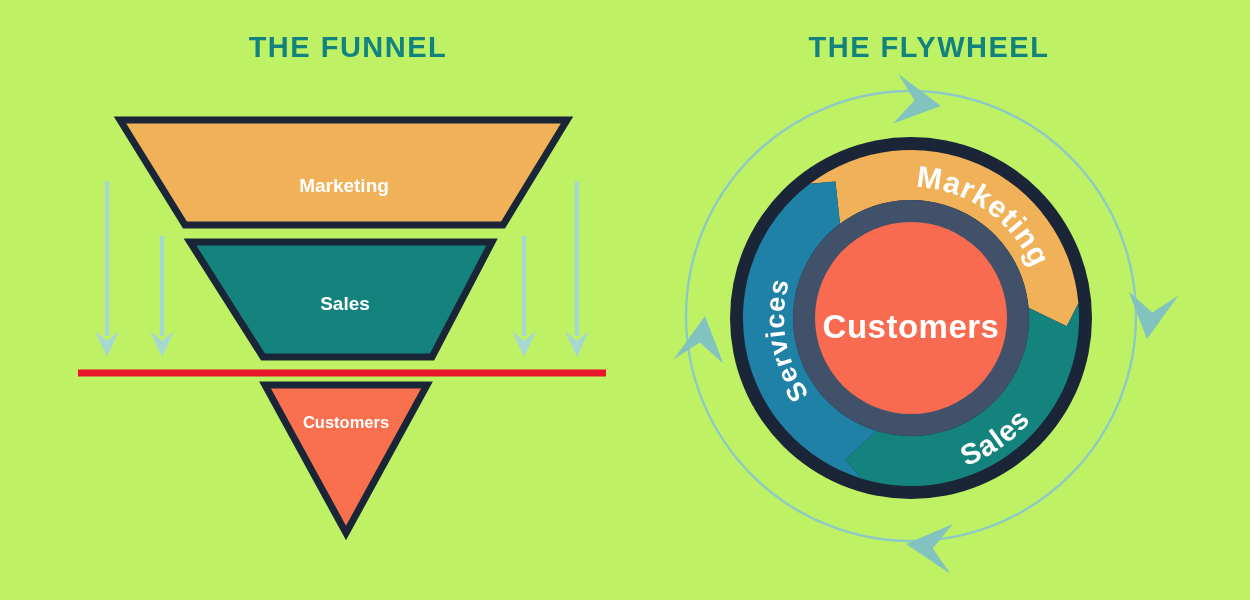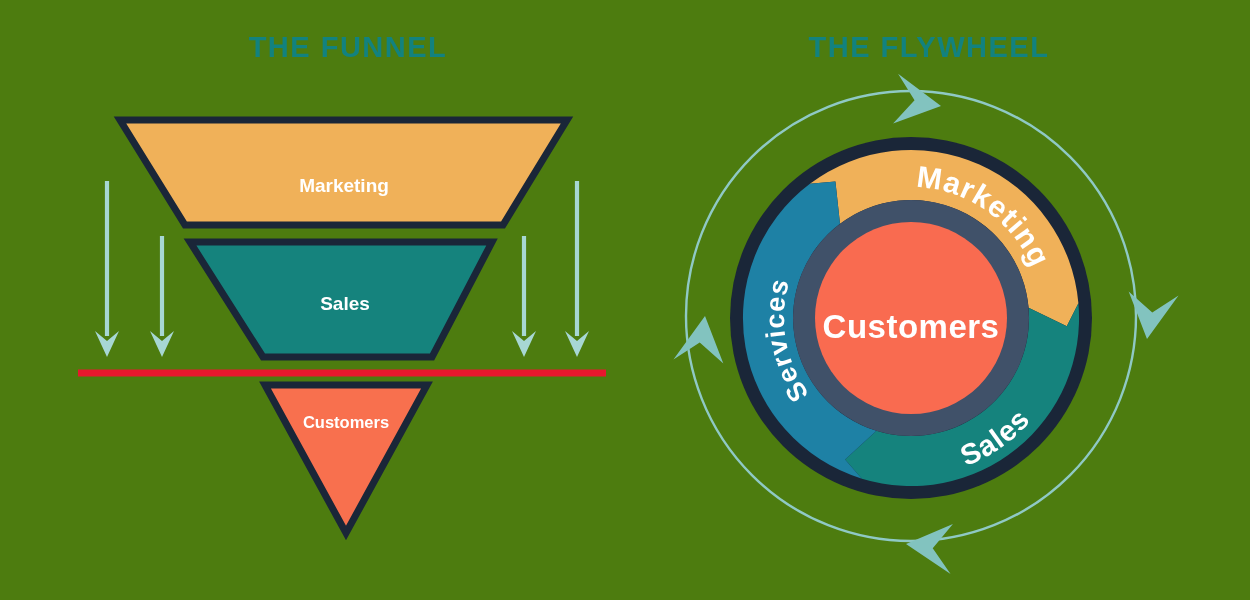--- a/index.html
+++ b/index.html
@@ -1,16 +1,16 @@
 <!DOCTYPE html>
 <html><head>
 <meta charset="utf-8">
 <style>
   html,body{margin:0;padding:0;background:#ffffff;}
-  .stage{width:1250px;height:600px;position:relative;background:#4d7c0f;overflow:hidden;
+  .stage{width:1250px;height:600px;position:relative;background:#bef264;overflow:hidden;
          font-family:"Liberation Sans", sans-serif;}
   svg{position:absolute;top:0;left:0;}
   .title-text{font-weight:800;font-size:29px;letter-spacing:1.5px;}
   .funnel-label{font-weight:700;font-size:19px;}
   .funnel-label-sm{font-weight:700;font-size:16.5px;}
   .wheel-label{font-weight:700;letter-spacing:1px;}
   .center-label{font-weight:700;font-size:33px;letter-spacing:0.5px;}
 </style>
 </head>
 <body>

